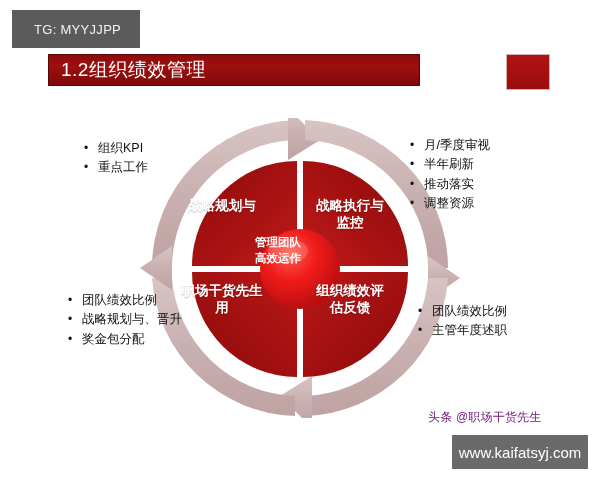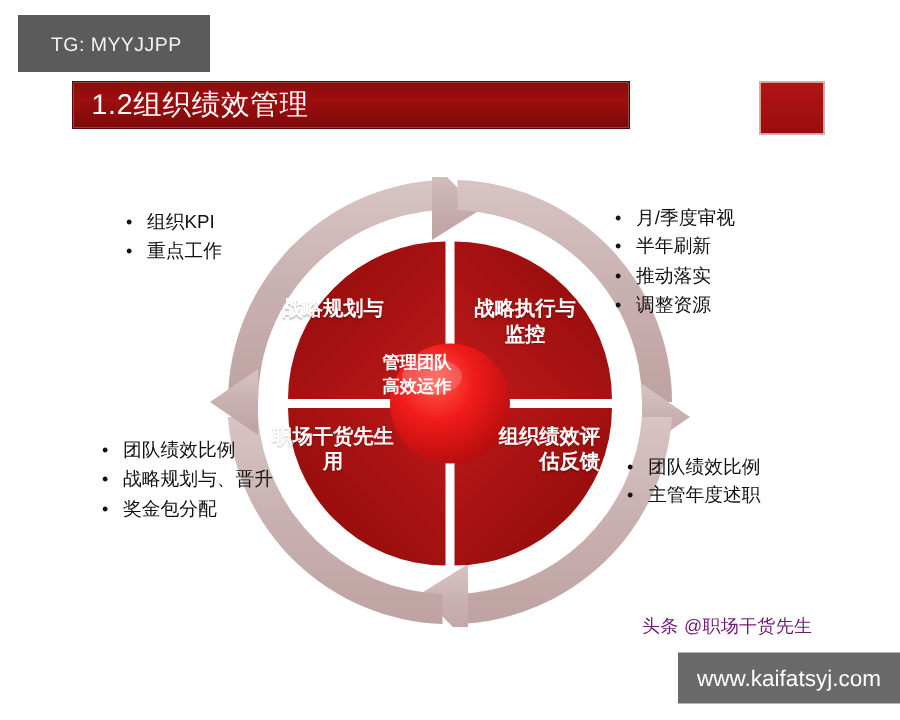--- a/index.html
+++ b/index.html
@@ -79,21 +79,21 @@
     font-size: 13.5px;
     font-weight: bold;
     line-height: 1.25;
     text-align: center;
     width: 100px;
     text-shadow: 0 1px 1px rgba(0,0,0,0.25);
   }
   #quad-label-tl { left: 172px; top: 198px; }
   #quad-label-tr { left: 300px; top: 198px; }
   #quad-label-bl { left: 172px; top: 283px; }
-  #quad-label-br { left: 300px; top: 283px; text-align: right; }
+  #quad-label-br { left: 300px; top: 283px; }
 
   #hub-label {
     position: absolute;
     left: 255px; top: 235px;
     width: 90px;
     color: #ffffff;
     font-size: 11.5px;
     font-weight: bold;
     line-height: 1.35;
   }
@@ -126,21 +126,21 @@
     position: absolute;
     left: 428px; top: 409px;
     font-size: 12px;
     color: #701a75;
     white-space: nowrap;
     letter-spacing: 0.2px;
   }
   #wm-url {
     position: absolute;
     left: 452px; top: 435px;
-    width: 148px; height: 34px;
+    width: 136px; height: 34px;
     background: #6a6a6a;
     color: #ffffff;
     font-size: 15px;
     display: flex;
     align-items: center;
     justify-content: center;
     box-sizing: border-box;
   }
 </style>
 </head>

